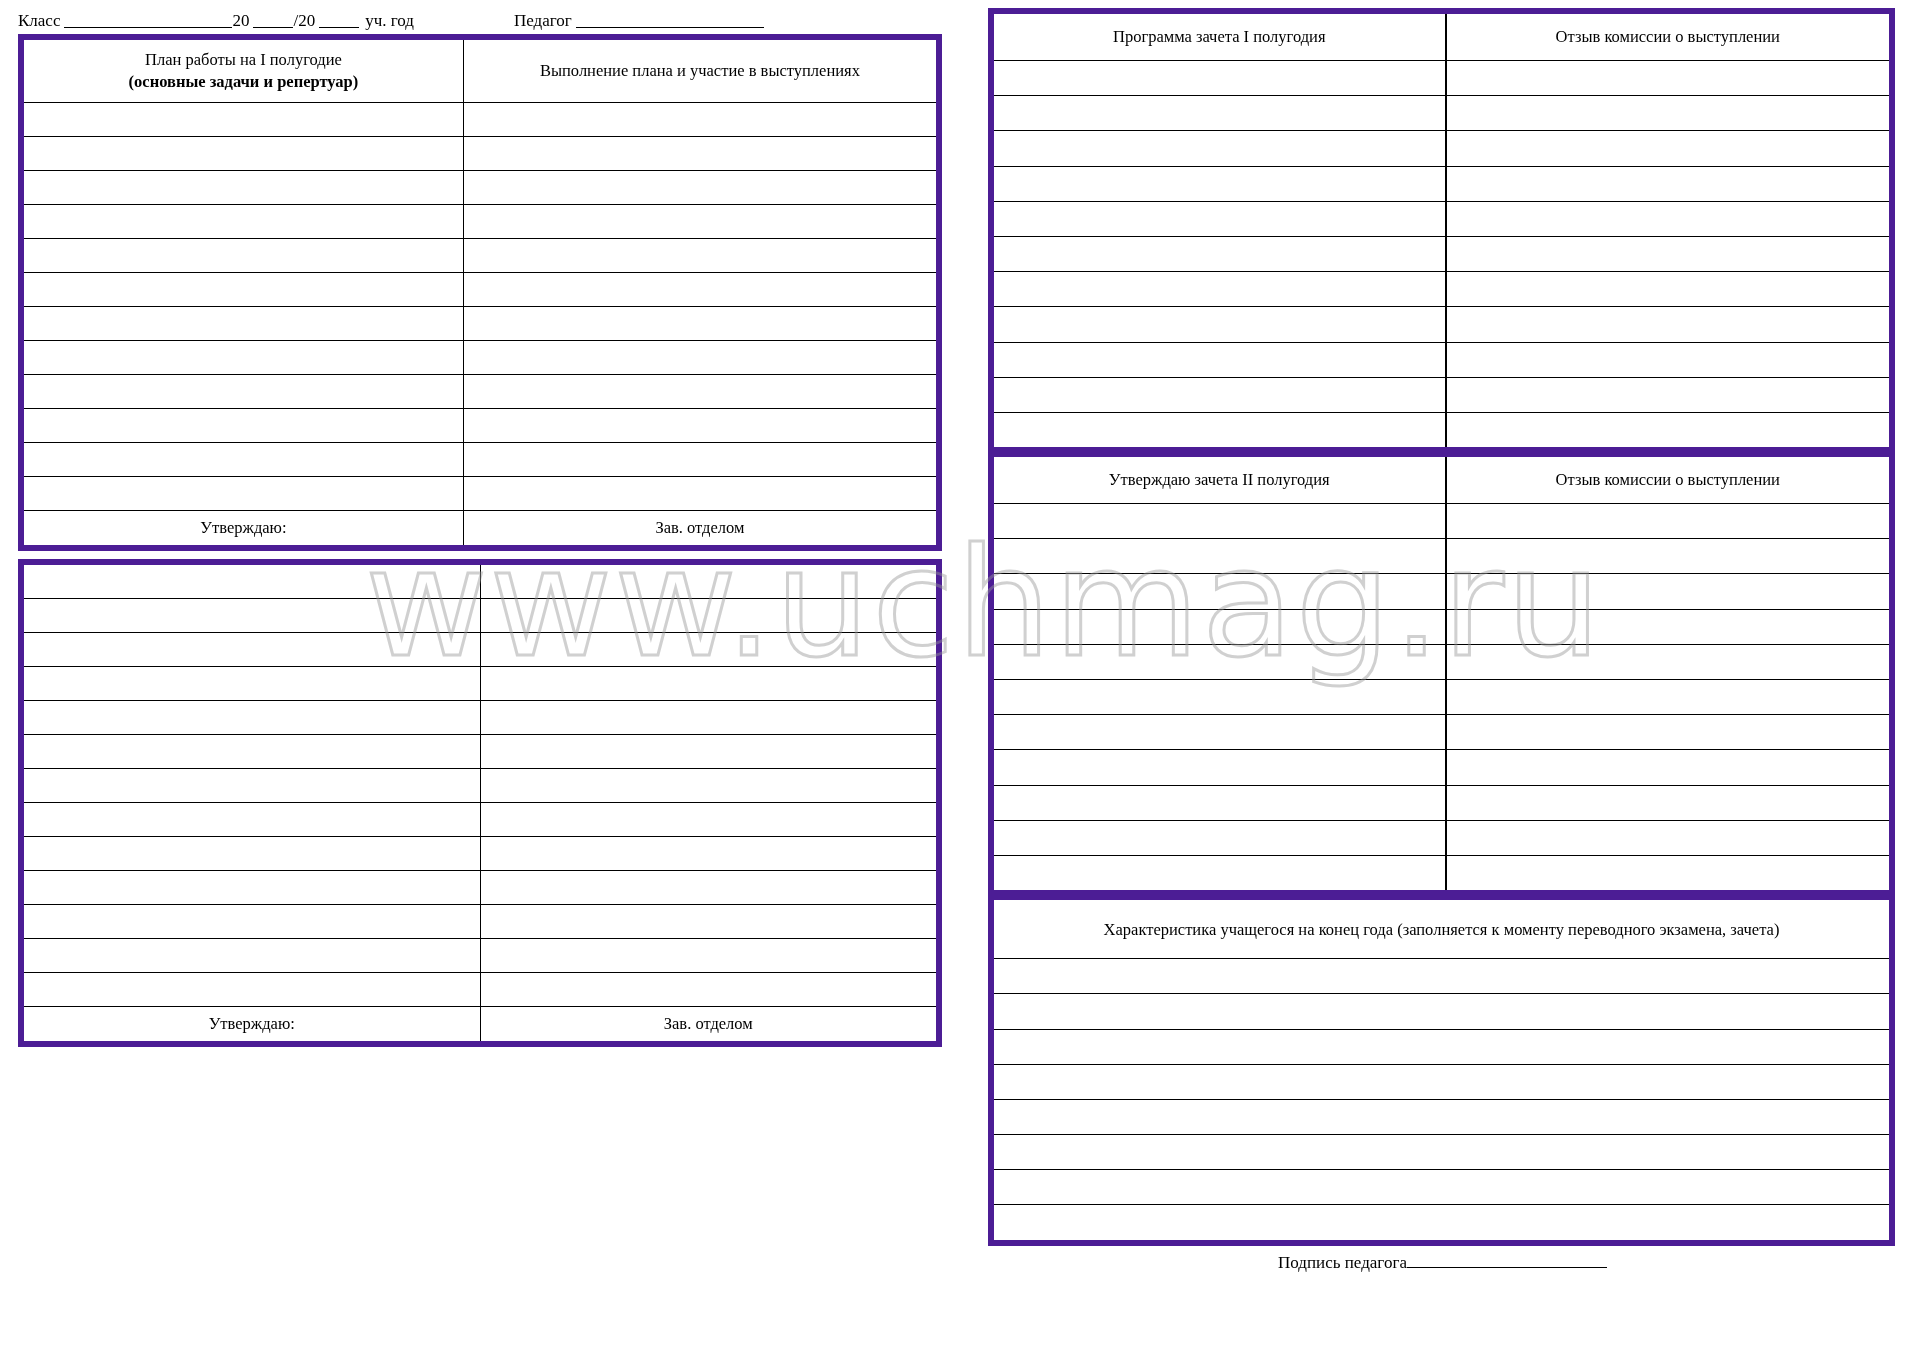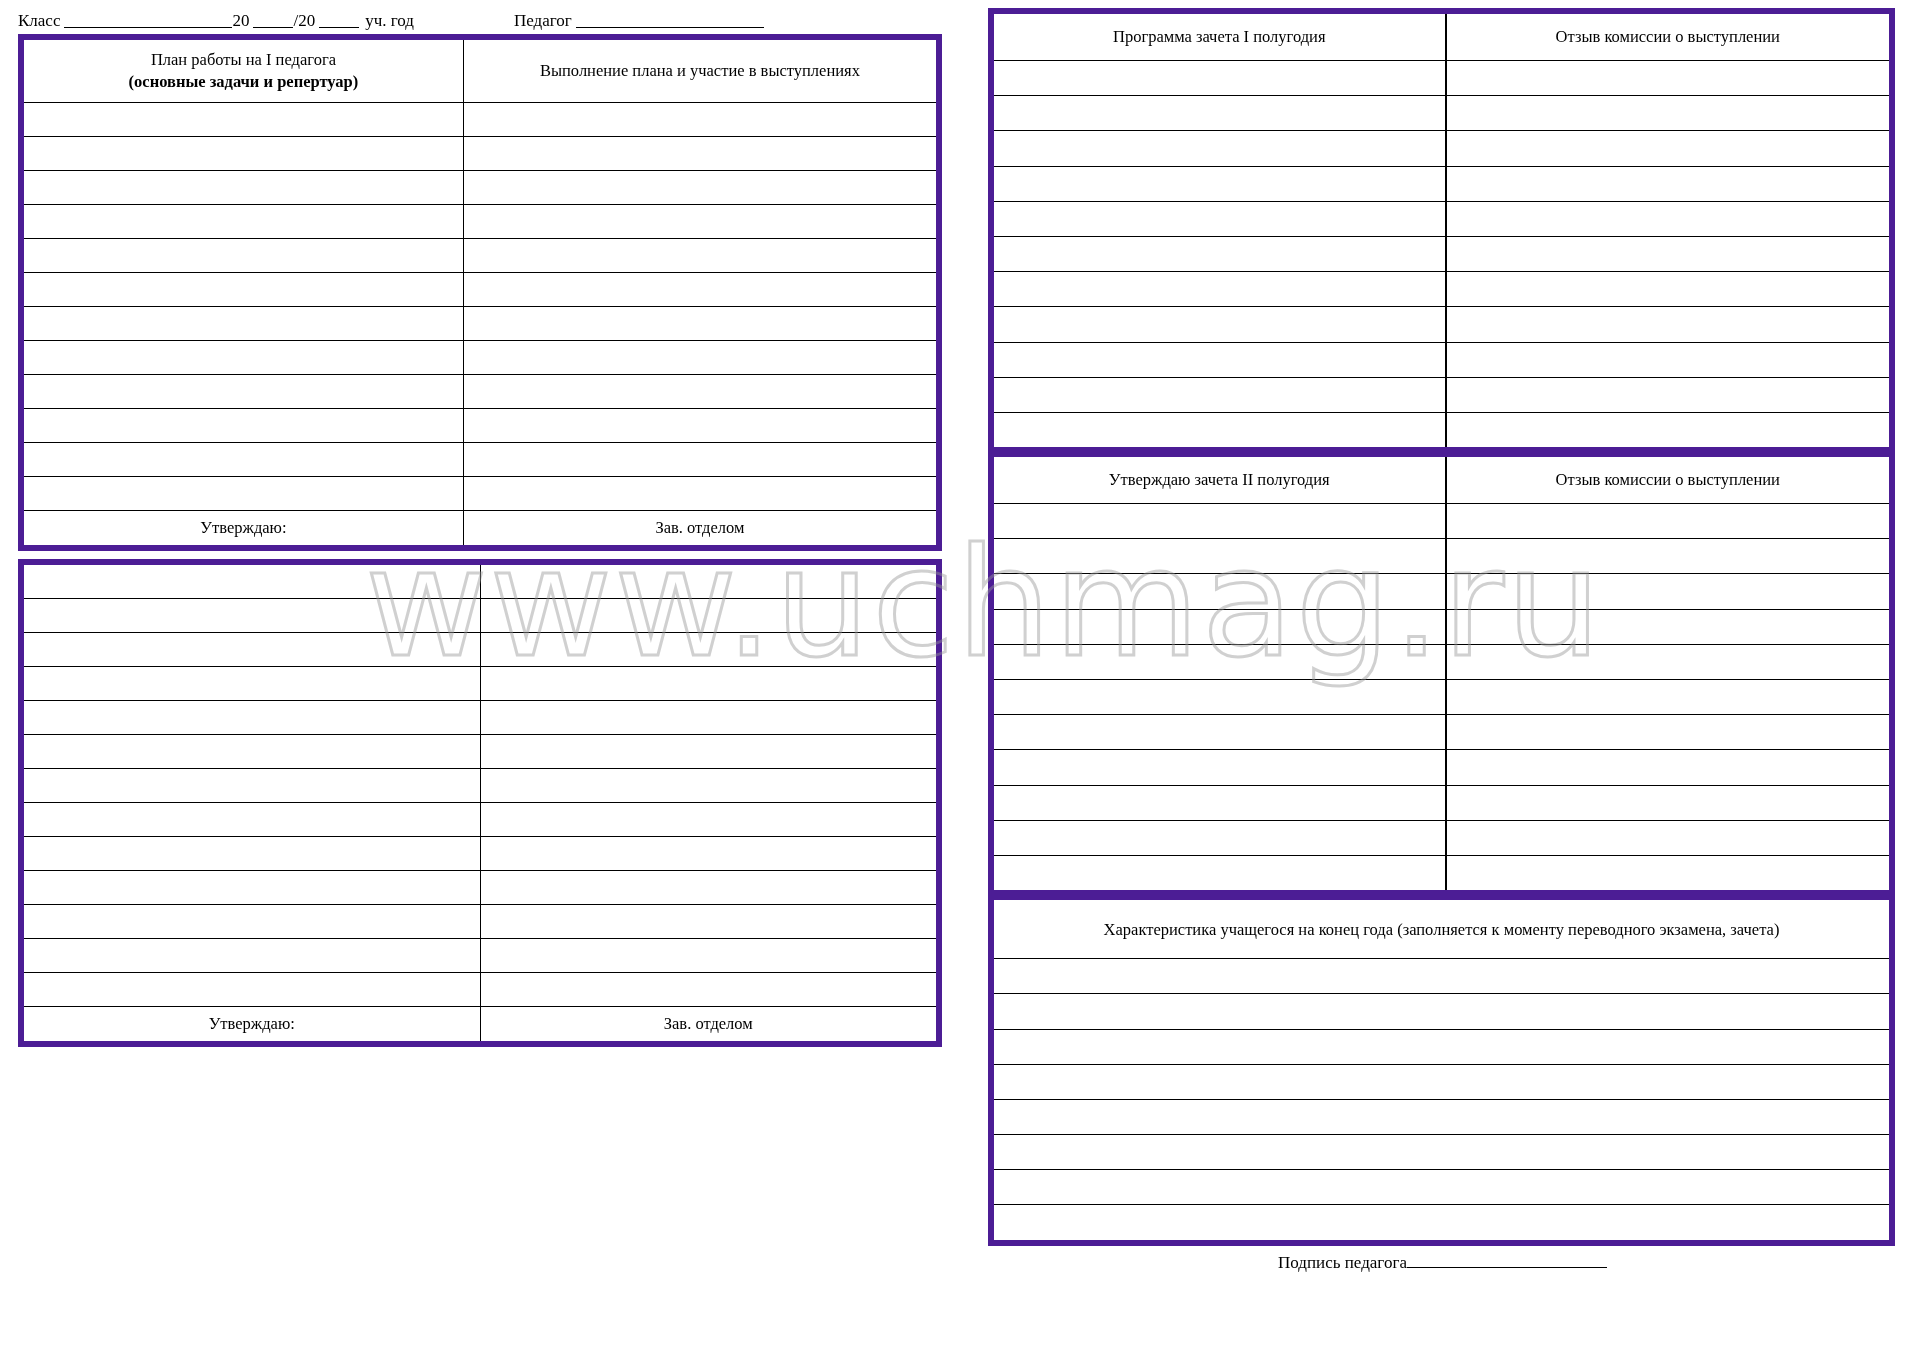--- a/index.html
+++ b/index.html
@@ -152,21 +152,21 @@
       <span class="seg" style="margin-left:6px">уч. год</span>
       <span class="spacer-lg"></span>
       <span class="seg">Педагог</span>
       <span class="rule-md"></span>
     </div>
 
     <table class="grid thick">
       <tbody>
           <tr>
         <th class="hdr-cell" style="width:46.5%">
-          <span class="l1">План работы на I педагога</span>
+          <span class="l1">План работы на I полугодие</span>
           <span class="l2">(основные задачи и репертуар)</span>
         </th>
         <th class="hdr-cell">
           <span class="l1">Выполнение плана и участие в выступлениях</span>
         </th>
       </tr>
       <tr>
             <td class="row-cell"></td>
             <td class="row-cell"></td>
           </tr>

